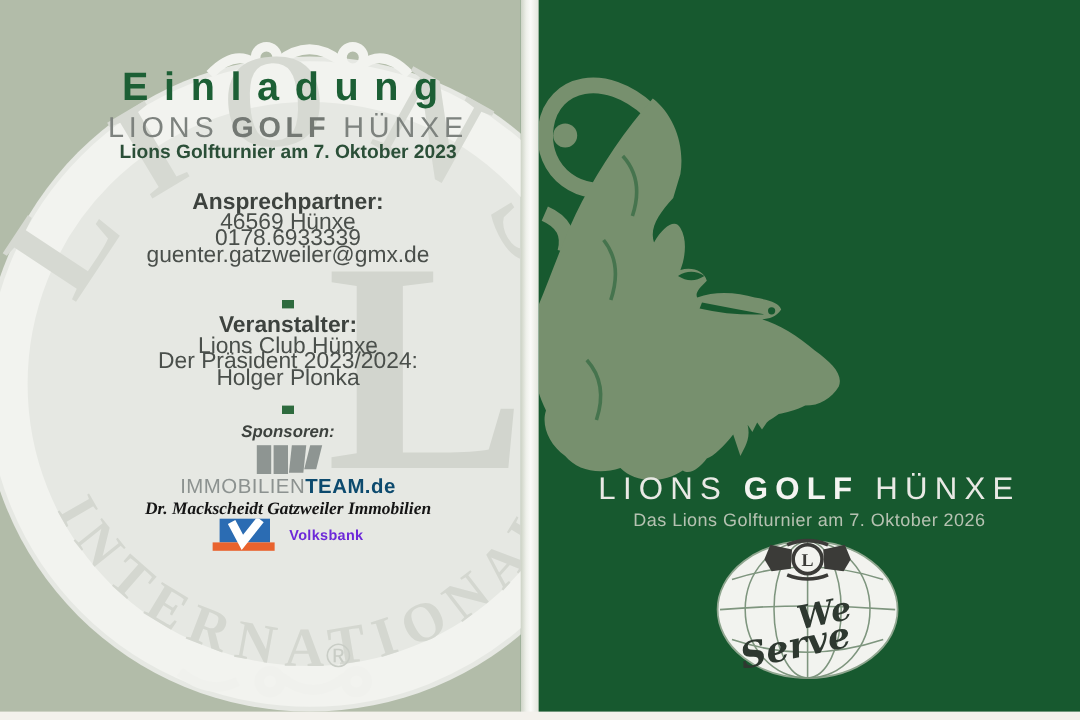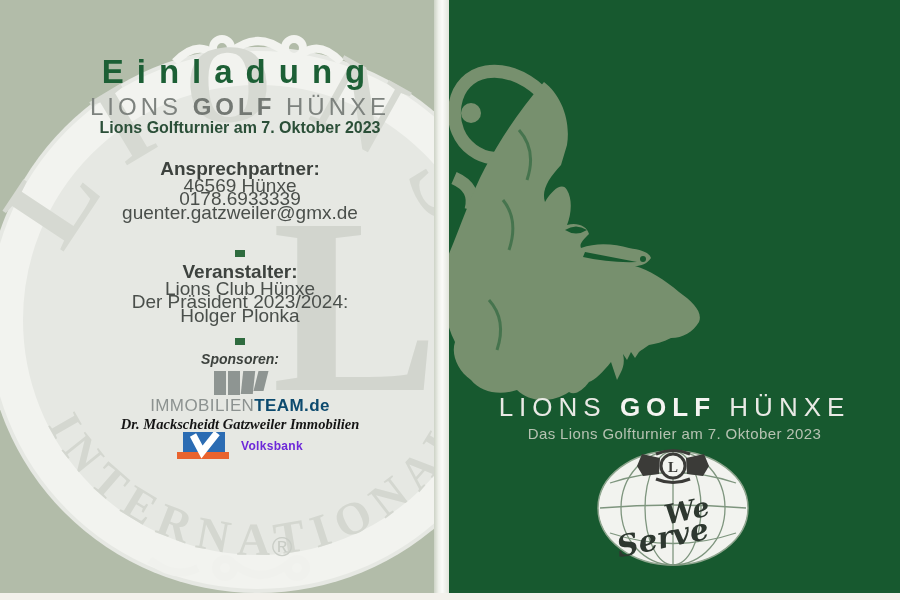--- a/index.html
+++ b/index.html
@@ -194,21 +194,21 @@
       <g stroke="#17592f" stroke-width="3" fill="none" opacity="0.5">
         <path d="M 70,130 Q 88,150 78,180"></path>
         <path d="M 54,200 Q 70,220 60,250"></path>
         <path d="M 40,300 Q 58,320 48,350"></path>
       </g>
     </svg>
 
     <div class="r-title">
       <span>LIONS </span><span class="b">GOLF</span><span> HÜNXE</span>
     </div>
-    <div class="r-sub">Das Lions Golfturnier am 7. Oktober 2023</div>
+    <div class="r-sub">Das Lions Golfturnier am 7. Oktober 2026</div>
 
     <svg class="globe" width="170" height="130" viewBox="0 0 170 130">
       <ellipse cx="85" cy="64" rx="75" ry="57" fill="#f2f3ef" stroke="#8fa68f" stroke-width="1.5"></ellipse>
       <g stroke="#7e957e" stroke-width="1.3" fill="none">
         <path d="M 22,39 Q 85,18 148,39"></path>
         <path d="M 12,64 Q 85,58 158,64"></path>
         <path d="M 22,89 Q 85,110 148,89"></path>
         <line x1="85" y1="7" x2="85" y2="121"></line>
         <ellipse cx="85" cy="64" rx="28" ry="57"></ellipse>
         <ellipse cx="85" cy="64" rx="52" ry="57"></ellipse>

